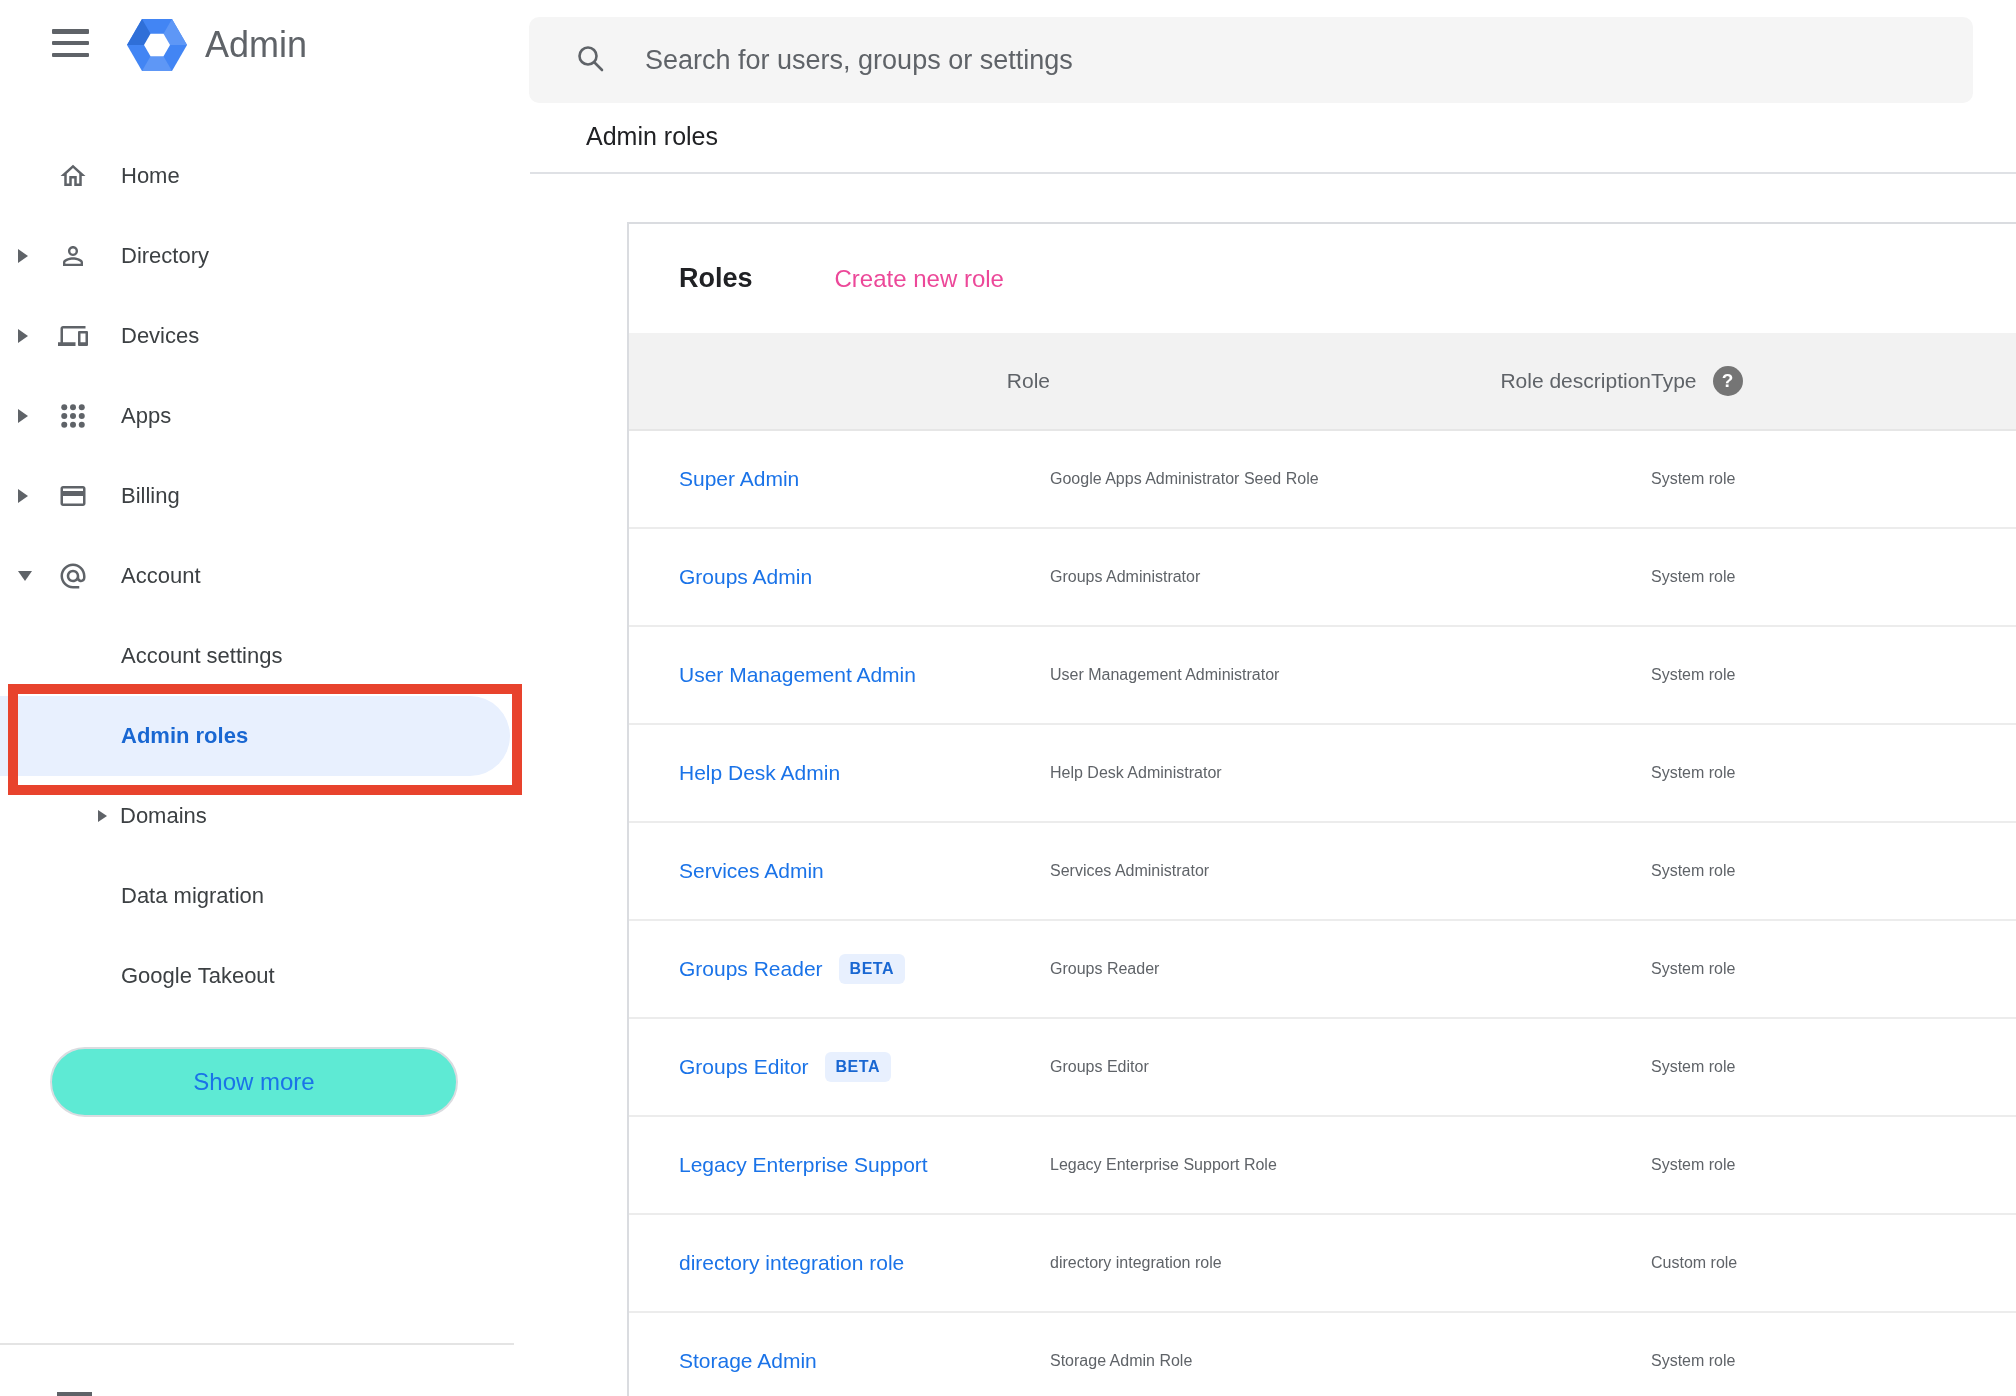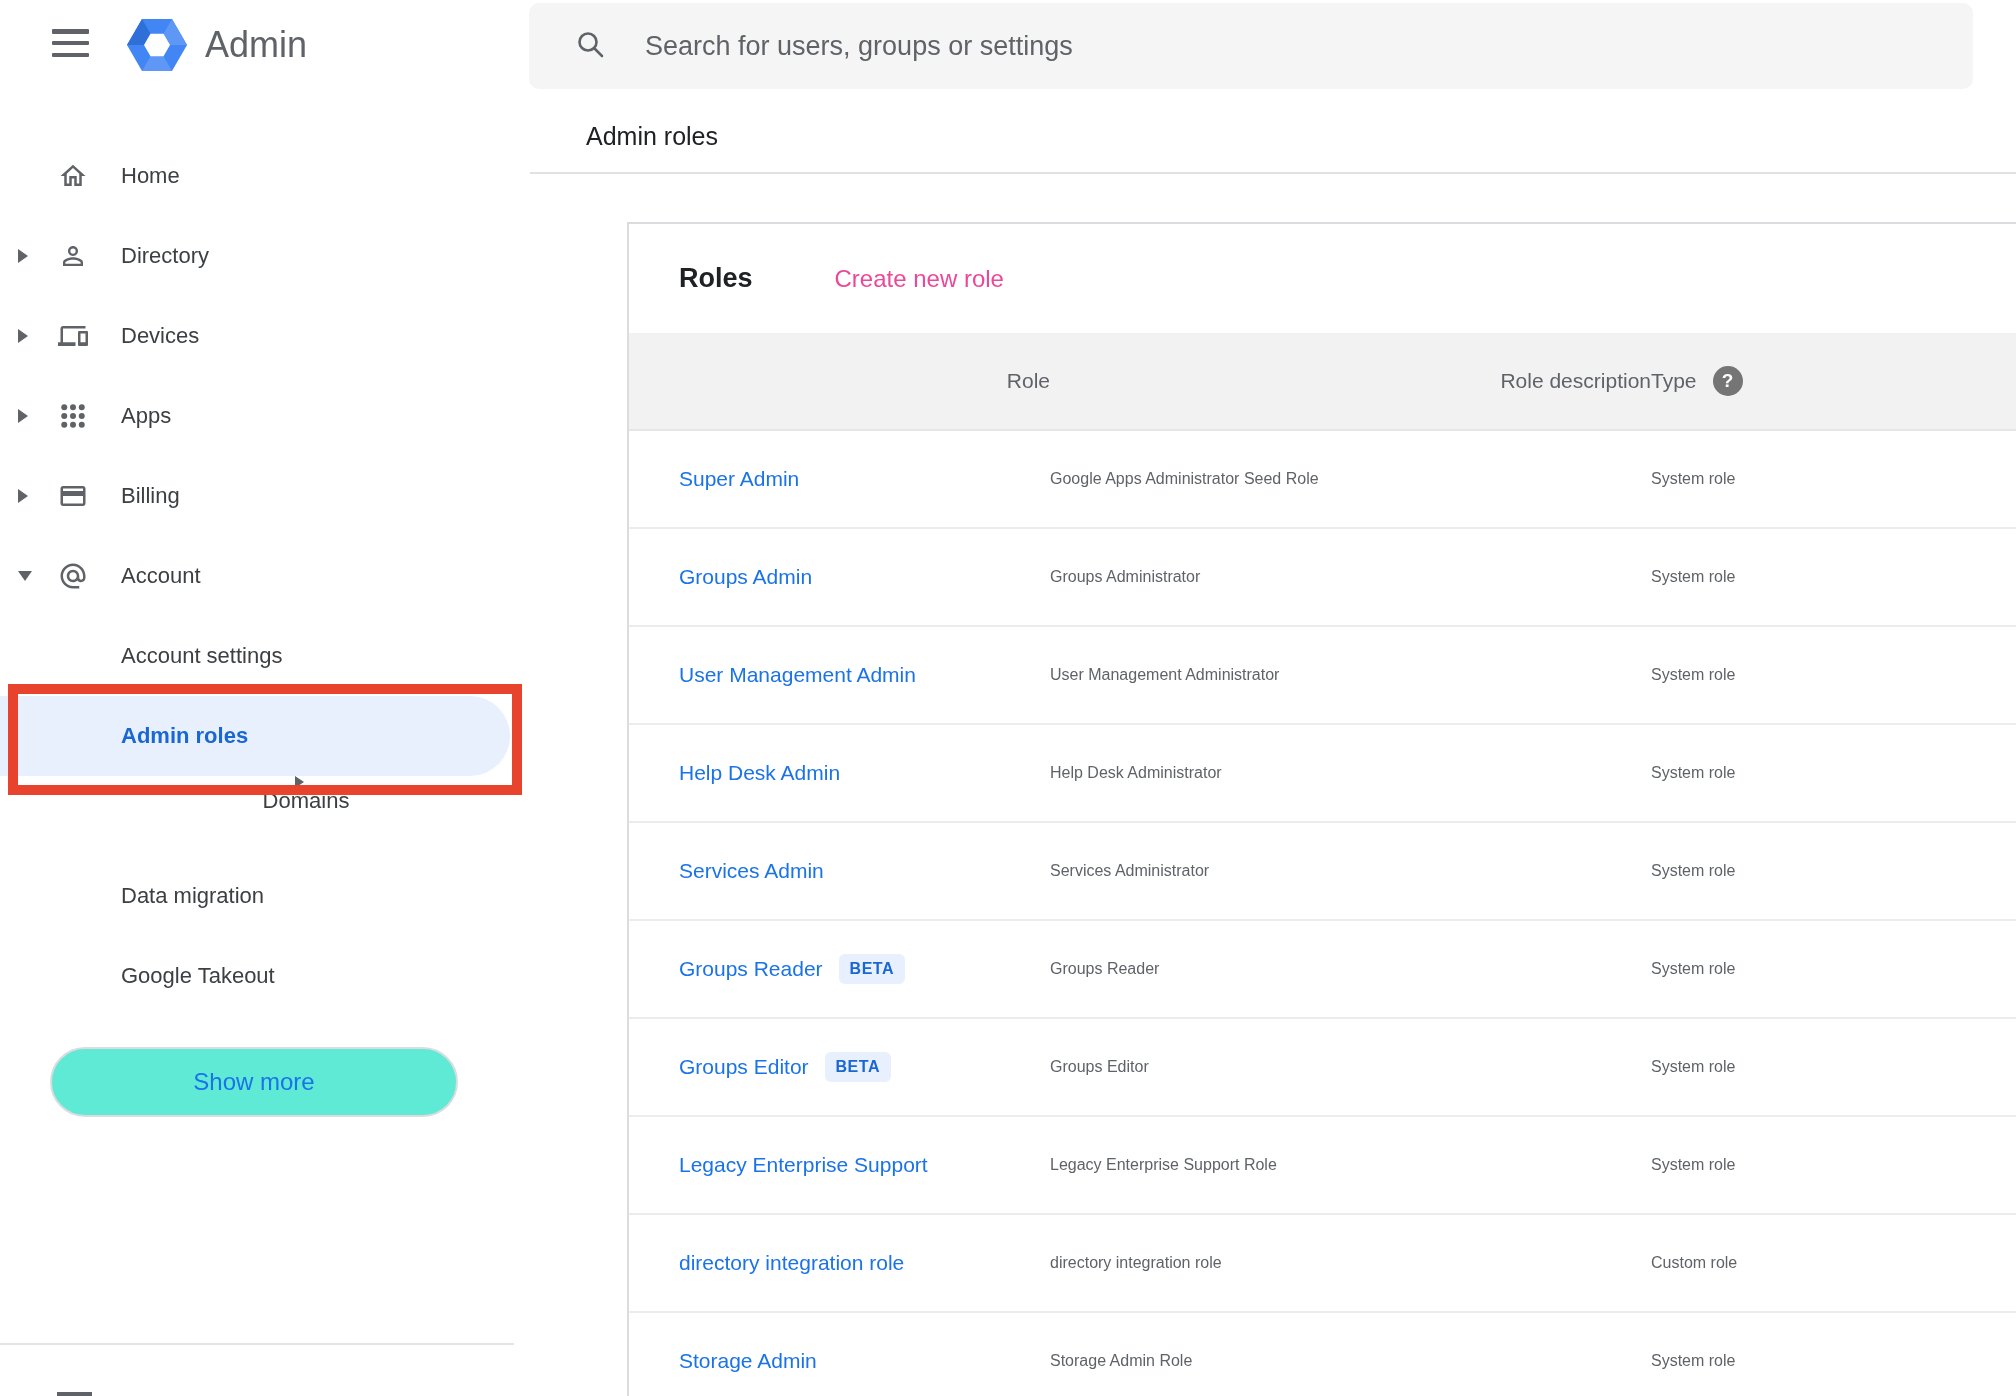--- a/index.html
+++ b/index.html
@@ -19,36 +19,36 @@
   .arrow-slot{width:24px;display:flex;justify-content:flex-start;}
   .tri-right{width:0;height:0;border-top:7px solid transparent;border-bottom:7px solid transparent;
              border-left:10px solid #5f6368;}
   .tri-down{width:0;height:0;border-left:7px solid transparent;border-right:7px solid transparent;
             border-top:10px solid #5f6368;}
   .nav-icon{width:30px;height:30px;margin-left:16px;flex:0 0 auto;}
   .nav-label{margin-left:33px;font-size:22px;color:#3c4043;white-space:nowrap;}
 
   .nav-sub{height:80px;display:flex;align-items:center;padding-left:121px;cursor:pointer;position:relative;}
   .nav-sub .nav-label{margin-left:0;}
-  .nav-sub.domains{padding-left:98px;flex-direction:column;}
+  .nav-sub.domains{padding-left:98px;}
   .nav-sub.domains .tri-right{border-top-width:6px;border-bottom-width:6px;border-left-width:9px;margin-right:13px;}
   .pill{position:absolute;left:0;top:0;width:510px;height:80px;background:#e8f0fe;border-radius:0 40px 40px 0;}
   .nav-sub.selected .nav-label{color:#1967d2;font-weight:bold;position:relative;}
 
   .red-box{position:absolute;left:8px;top:684px;width:514px;height:111px;border:10px solid #e8432d;
            box-sizing:border-box;z-index:5;pointer-events:none;}
 
   .show-more{position:absolute;left:50px;top:1047px;width:408px;height:70px;background:#5eead4;
              border:2px solid #dadce0;border-radius:35px;color:#1a73e8;font-size:24px;font-weight:500;
              font-family:inherit;cursor:pointer;}
   .sidebar-divider{position:absolute;left:0;top:1343px;width:514px;height:2px;background:#e4e4e4;}
   .partial-icon{position:absolute;left:57px;top:1392px;width:35px;height:4px;background:#5f6368;}
 
   
-  .searchbar{position:absolute;left:529px;top:3px;width:1444px;height:86px;background:#f5f5f5;
+  .searchbar{position:absolute;left:529px;top:17px;width:1444px;height:86px;background:#f5f5f5;
              border-radius:10px;display:flex;align-items:center;}
   .search-icon{margin-left:46px;flex:0 0 auto;}
   .search-input{flex:1;margin-left:38px;margin-right:20px;border:none;outline:none;background:transparent;
                 font-size:27px;color:#202124;font-family:inherit;}
   .search-input::placeholder{color:#5f6368;opacity:1;}
   .breadcrumb{position:absolute;left:586px;top:122px;font-size:25px;font-weight:500;color:#202124;}
   .top-divider{position:absolute;left:530px;top:172px;width:1486px;height:2px;background:#dfe1e5;}
 
   
   .card{position:absolute;left:627px;top:222px;width:1392px;height:1174px;background:#fff;

